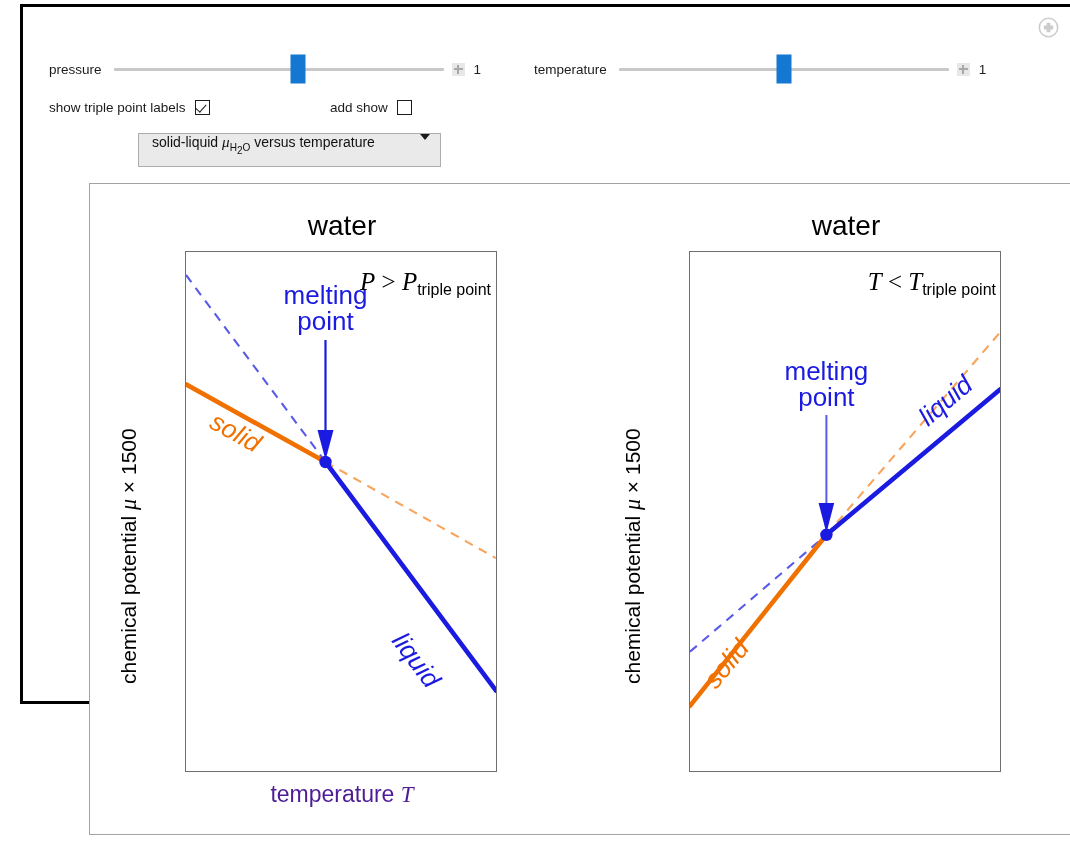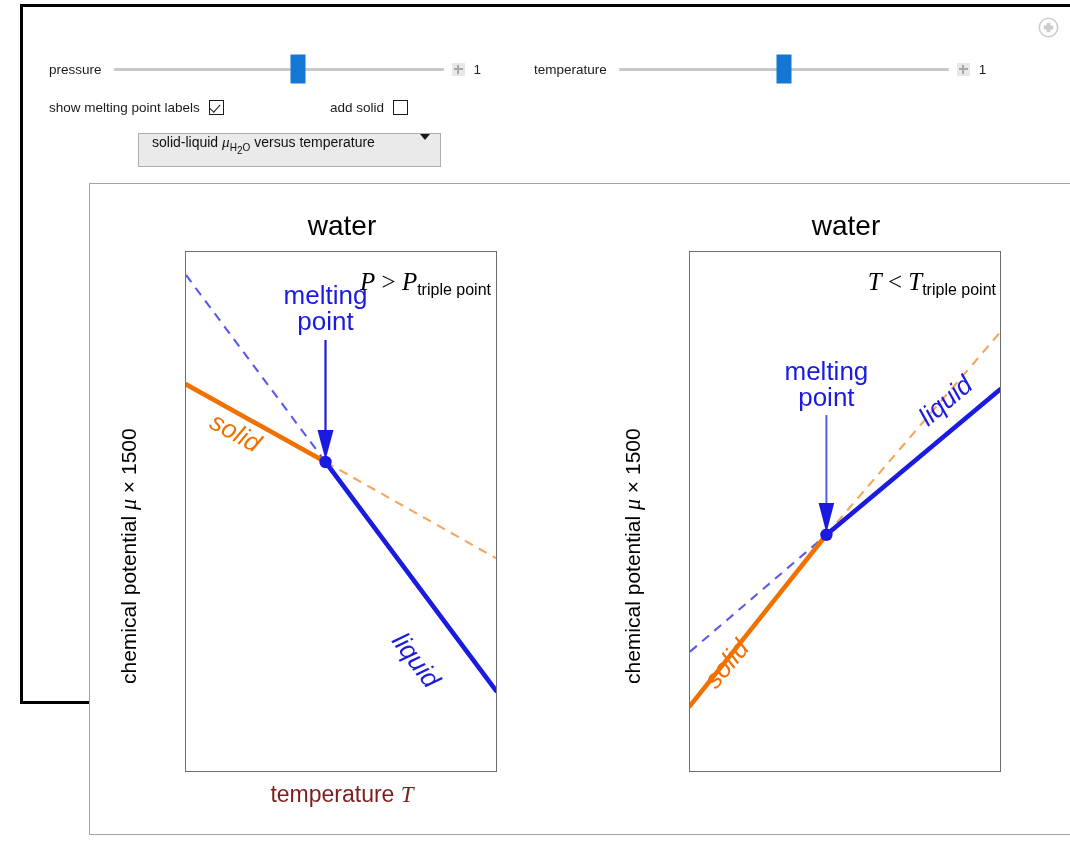--- a/index.html
+++ b/index.html
@@ -186,21 +186,21 @@
   .axis-y-label .ital {
     font-family: "Liberation Serif", serif;
     font-style: italic;
     font-size: 1.05em;
   }
   .axis-x-label {
     position: absolute;
     width: 100%;
     text-align: center;
     font-size: 23px;
-    color: #7f1d1d;
+    color: #4c1d95;
     white-space: nowrap;
   }
   .axis-x-label .ital {
     font-family: "Liberation Serif", serif;
     font-style: italic;
   }
   .plot-frame {
     position: absolute;
     border: 1px solid #6e6e6e;
     box-sizing: border-box;
@@ -236,26 +236,26 @@
     <div class="slider-wrap" style="margin-left:12px;">
       <div class="slider-track" style="width:330px;">
         <div class="slider-thumb" style="left:50%;"></div>
       </div>
     </div>
     <span class="stepper-icon"></span>
     <span class="slider-value">1</span>
   </div>
 
   <div class="ctl-row" style="left:26px; top:93px;">
-    <span class="ctl-label">show melting point labels</span>
+    <span class="ctl-label">show triple point labels</span>
     <span class="cb-box checked"></span>
   </div>
 
   <div class="ctl-row" style="left:307px; top:93px;">
-    <span class="ctl-label">add solid</span>
+    <span class="ctl-label">add show</span>
     <span class="cb-box"></span>
   </div>
 
   <div class="dropdown" style="left:115px; top:126px; width:303px;">
     <span class="dd-text">solid-liquid <span class="mu">μ</span><sub>H<sub style="font-size:1em">2</sub>O</sub> versus temperature</span>
     <span class="dd-arrow"></span>
   </div>
 
 
   <div id="graphics-panel">

